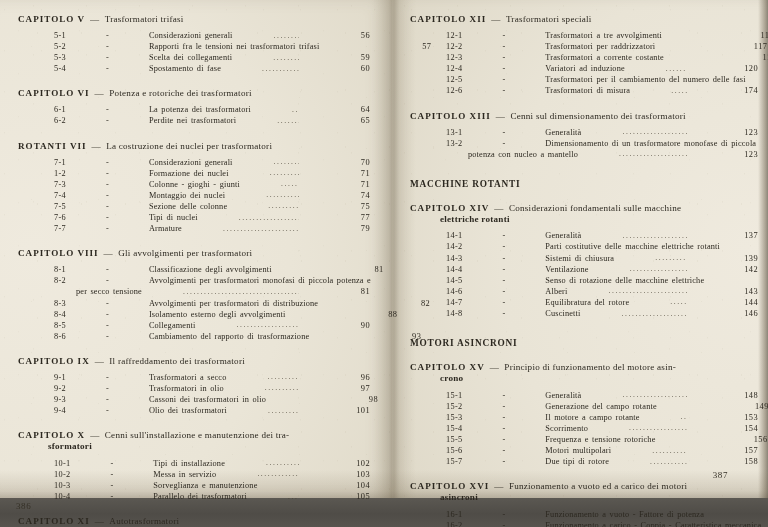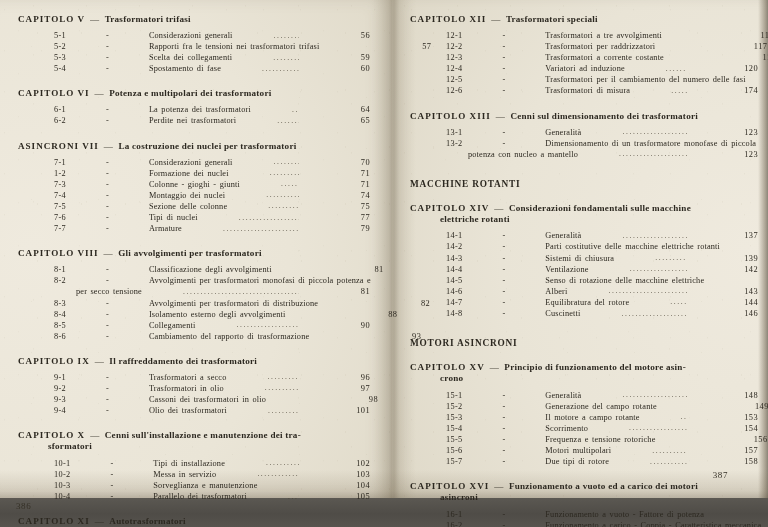--- a/index.html
+++ b/index.html
@@ -114,21 +114,21 @@
     line-height: 12px;
     padding-left: 18px;
     text-indent: -18px;
   }
   .chap-label {
     font-weight: 700;
     letter-spacing: 1.0px;
   }
   .chap-dash { letter-spacing: 0.6px; }
   .chap-title {
-    font-weight: 700;
+    font-weight: 400;
     letter-spacing: 0.25px;
   }
   .chapter-cont {
     font-weight: 700;
     font-size: 9.1px;
     line-height: 11.5px;
     padding-left: 30px;
     letter-spacing: 0.25px;
   }
 
@@ -256,40 +256,40 @@
         </div>
         <div class="entry">
           <span class="entry-num">5-4</span>
           <span class="entry-sep">-</span>
           <span class="entry-text">Spostamento di fase</span>
           <span class="entry-dots">..........................................................................................</span>
           <span class="entry-page">60</span>
         </div>
       </div>
       <div class="chapter">
-        <div class="chapter-line"><span class="chap-label">CAPITOLO VI</span>&nbsp;&nbsp;<span class="chap-dash">—</span>&nbsp;&nbsp;<span class="chap-title">Potenza e multipolari dei trasformatori</span></div>
+        <div class="chapter-line"><span class="chap-label">CAPITOLO VI</span>&nbsp;&nbsp;<span class="chap-dash">—</span>&nbsp;&nbsp;<span class="chap-title">Potenza e rotoriche dei trasformatori</span></div>
       </div>
       <div class="section-group">
         <div class="entry">
           <span class="entry-num">6-1</span>
           <span class="entry-sep">-</span>
           <span class="entry-text">La potenza dei trasformatori</span>
           <span class="entry-dots">..........................................................................................</span>
           <span class="entry-page">64</span>
         </div>
         <div class="entry">
           <span class="entry-num">6-2</span>
           <span class="entry-sep">-</span>
           <span class="entry-text">Perdite nei trasformatori</span>
           <span class="entry-dots">..........................................................................................</span>
           <span class="entry-page">65</span>
         </div>
       </div>
       <div class="chapter">
-        <div class="chapter-line"><span class="chap-label">ASINCRONI VII</span>&nbsp;&nbsp;<span class="chap-dash">—</span>&nbsp;&nbsp;<span class="chap-title">La costruzione dei nuclei per trasformatori</span></div>
+        <div class="chapter-line"><span class="chap-label">ROTANTI VII</span>&nbsp;&nbsp;<span class="chap-dash">—</span>&nbsp;&nbsp;<span class="chap-title">La costruzione dei nuclei per trasformatori</span></div>
       </div>
       <div class="section-group">
         <div class="entry">
           <span class="entry-num">7-1</span>
           <span class="entry-sep">-</span>
           <span class="entry-text">Considerazioni generali</span>
           <span class="entry-dots">..........................................................................................</span>
           <span class="entry-page">70</span>
         </div>
         <div class="entry">

